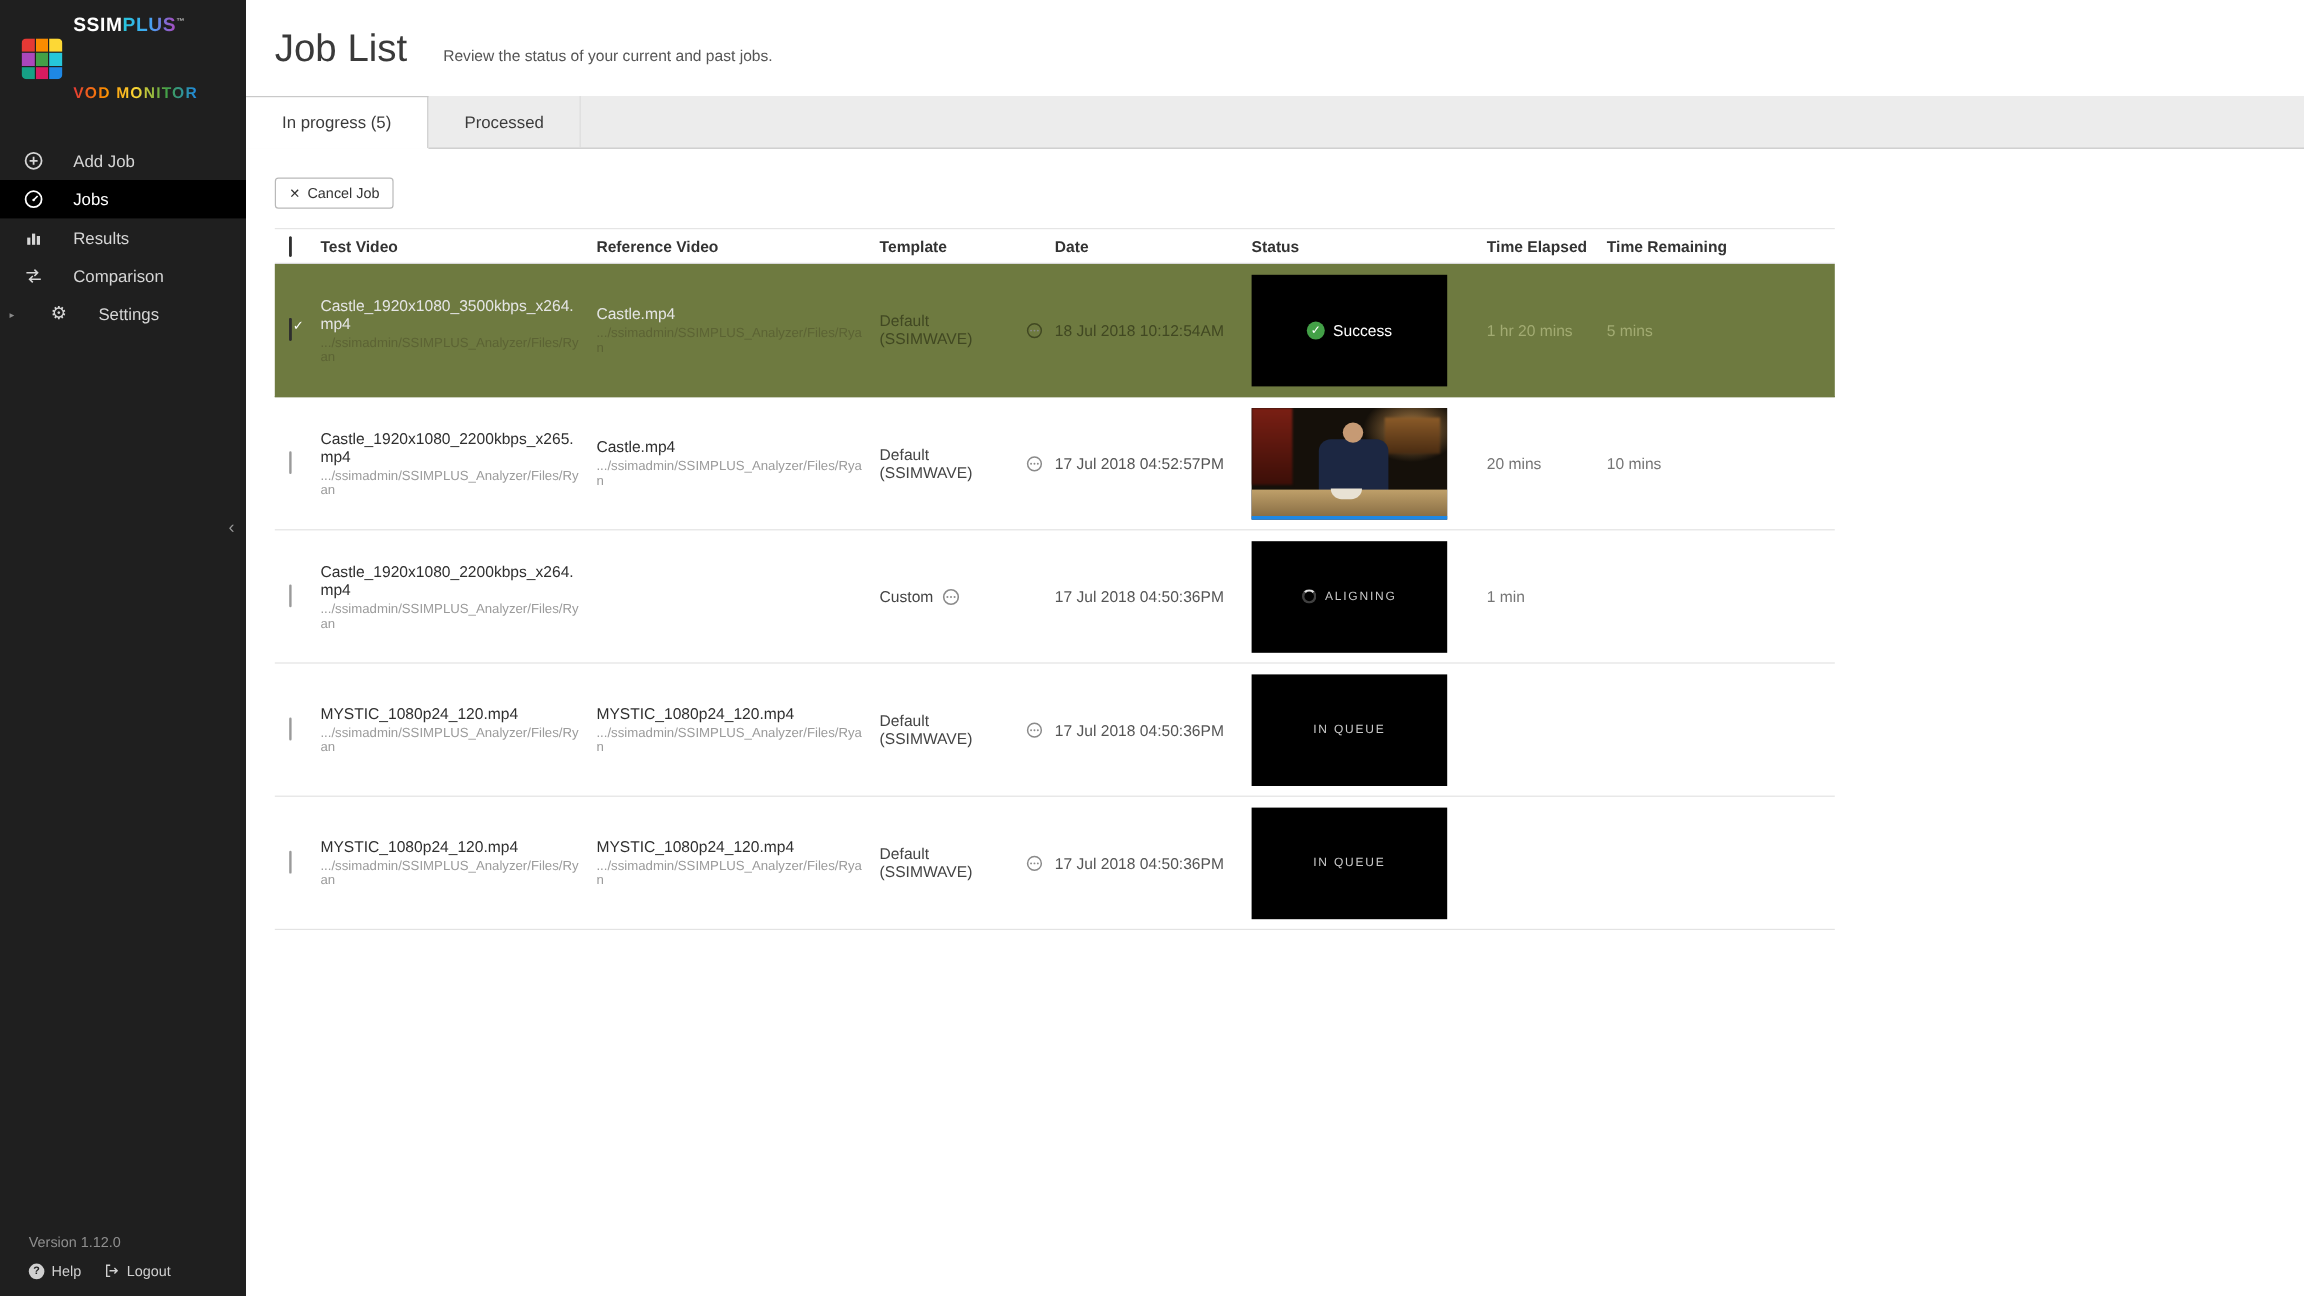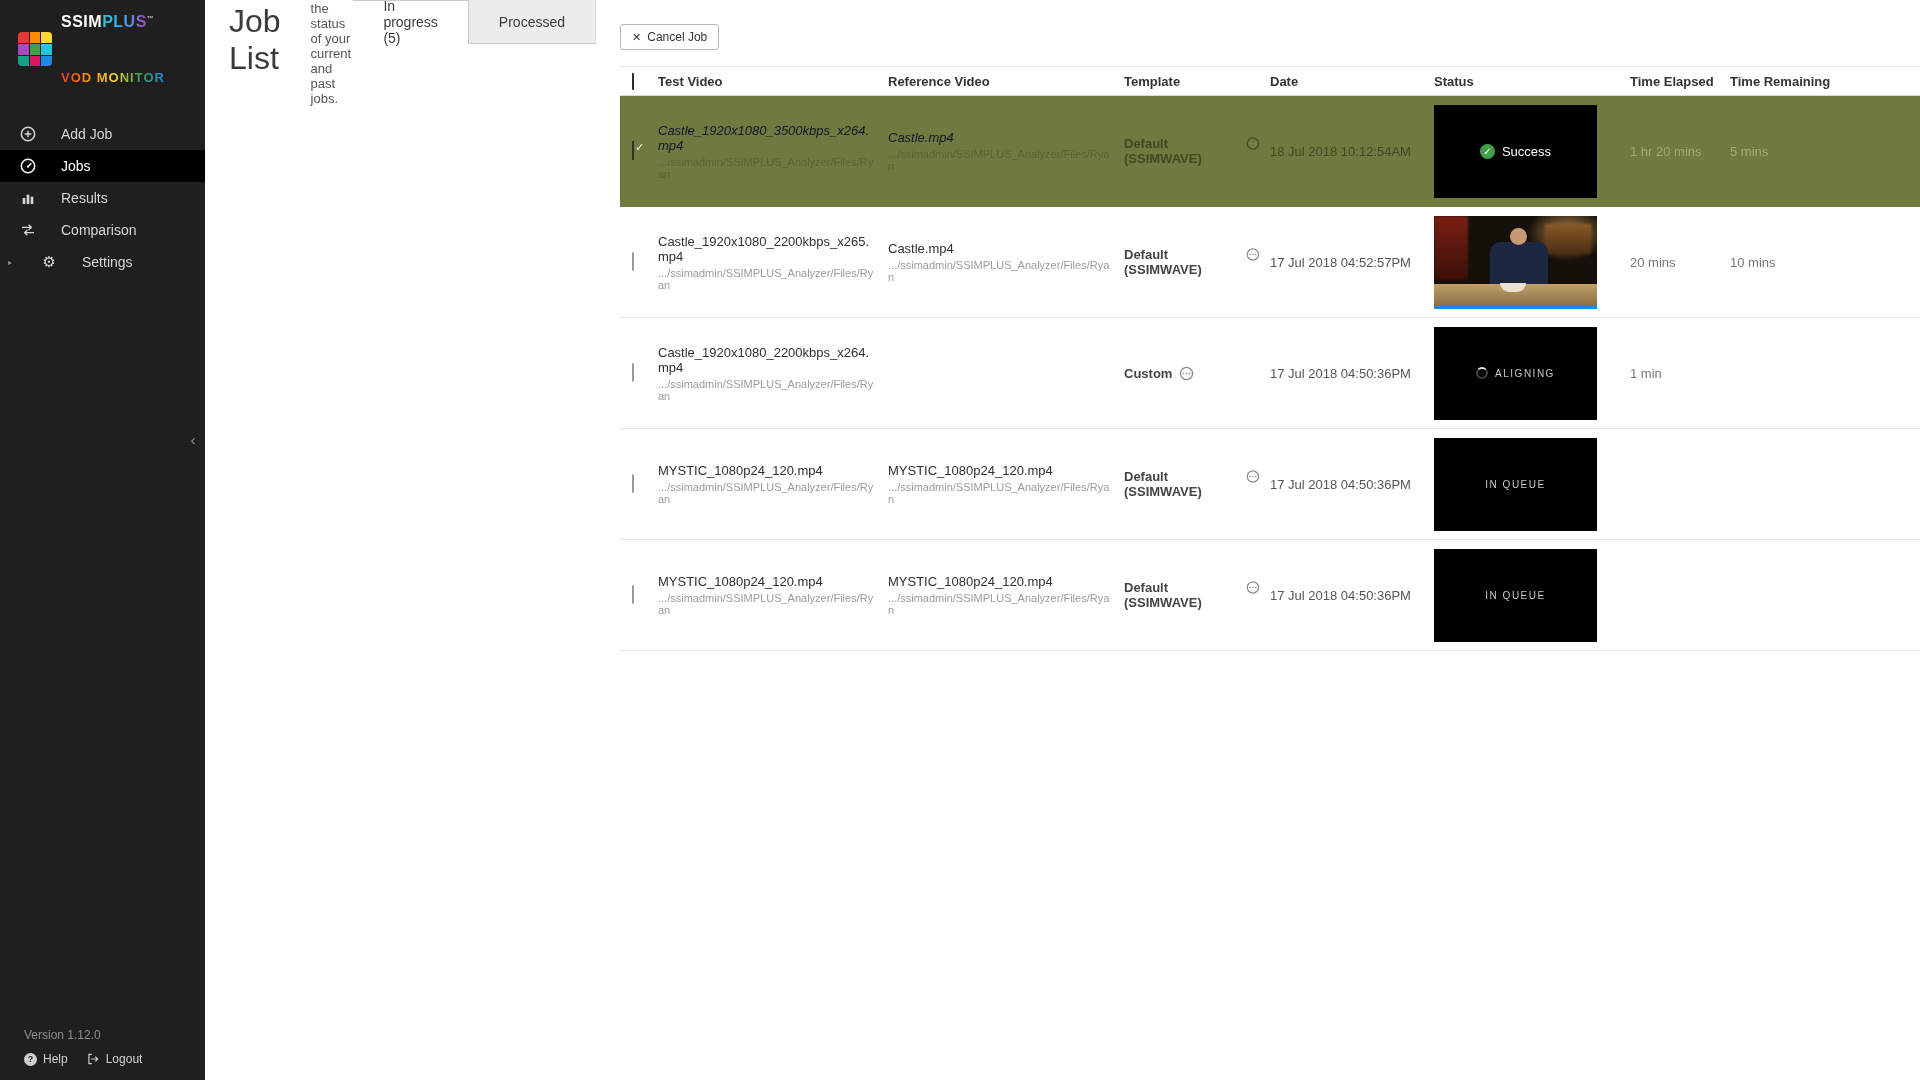--- a/index.html
+++ b/index.html
@@ -24,21 +24,21 @@
   .nav-caret { font-size:8px; color:#8a8a8a; margin-left:-12px; width:8px; }
   .collapse-chevron { position:absolute; right:4px; top:432px; width:16px; height:16px; color:#9a9a9a; font-size:15px; line-height:16px; text-align:center; cursor:pointer; }
   .sidebar-bottom { margin-top:auto; padding:0 0 14px 24px; }
   .version { font-size:12px; color:#8f8f8f; margin-bottom:10px; }
   .bottom-links { display:flex; align-items:center; gap:18px; font-size:12px; color:#d0d0d0; }
   .bottom-link { display:flex; align-items:center; gap:6px; cursor:pointer; }
   .help-circle { width:13px; height:13px; border-radius:50%; background:#cfcfcf; color:#1f1f1f; font-size:9px; font-weight:bold; display:flex; align-items:center; justify-content:center; }
   .logout-svg { width:14px; height:14px; }
 
   
-  .main { flex:1; height:100%; display:flex; flex-direction:row; background:#fff; }
+  .main { flex:1; height:100%; display:flex; flex-direction:column; background:#fff; }
   .main-header { height:80px; display:flex; align-items:center; padding-left:24px; gap:30px; }
   .page-title { font-size:32px; font-weight:400; color:#3a3a3a; }
   .page-subtitle { font-size:13px; color:#555; position:relative; top:6px; }
 
   .tabs { height:44px; background:#ececec; border-bottom:1px solid #c9c9c9; display:flex; align-items:stretch; }
   .tab { display:flex; align-items:center; padding:0 30px; font-size:14px; color:#3b3b3b; cursor:pointer; border-right:1px solid #dcdcdc; }
   .tab.active { background:#ffffff; border:1px solid #c9c9c9; border-bottom:1px solid #fff; margin-bottom:-1px; border-left:none; }
 
   .content { padding:24px 0 0 24px; }
   .toolbar { margin-bottom:16px; }
@@ -46,21 +46,21 @@
   .btn-cancel .x { font-size:11px; }
 
   
   .job-table { width:1300px; }
   .trow { display:grid; grid-template-columns:38px 230px 236px 146px 164px 196px 100px auto; align-items:center; }
   .thead { border-top:1px solid #e5e5e5; border-bottom:1px solid #d9d9d9; height:30px; font-size:13px; font-weight:bold; color:#333; }
   .row { min-height:111px; border-bottom:1px solid #e3e3e3; }
   .row .cellpad { padding-right:10px; }
   .name { font-size:13px; color:#2f2f2f; word-break:break-all; }
   .path { font-size:11px; color:#9b9b9b; margin-top:3px; word-break:break-all; }
-  .template-cell { display:flex; align-items:flex-start; gap:7px; font-size:13px; color:#444;font-weight:bold; }
+  .template-cell { display:flex; align-items:center; gap:7px; font-size:13px; color:#444; }
   .date-cell { font-size:13px; color:#555; }
   .time-cell { font-size:13px; color:#757575; }
 
   .cb { width:14px; height:14px; border:1px solid #9a9a9a; border-radius:2px; background:#fff; margin-left:12px; position:relative; cursor:pointer; }
   .cb.checked, .cb.indet { background:#2e2e2e; border-color:#2e2e2e; }
   .cb.checked::after { content:"✓"; position:absolute; left:2px; top:-1px; color:#fff; font-size:11px; }
   .cb.indet::after { content:""; position:absolute; left:3px; top:6px; width:8px; height:2px; background:#fff; }
 
   .status-box { width:163px; height:93px; background:#000; color:#ccc; display:flex; align-items:center; justify-content:center; gap:7px; position:relative; overflow:hidden; }
   .status-label-sm { font-size:10px; letter-spacing:1.5px; color:#c9c9c9; }
@@ -73,21 +73,21 @@
   .thumb .bgwarm { position:absolute; right:-10px; top:-10px; width:80px; height:55px; background:radial-gradient(closest-side,#b5854a,rgba(60,35,15,0)); }
   .thumb .curtain { position:absolute; left:0; top:0; width:34px; height:64px; background:linear-gradient(180deg,#7a1f14,#3c0f08); filter:blur(1px); }
   .thumb .shelf { position:absolute; right:6px; top:8px; width:46px; height:30px; background:linear-gradient(180deg,#8a5a28,#4a2c12); filter:blur(1px); }
   .thumb .table { position:absolute; left:0; bottom:0; width:100%; height:22px; background:linear-gradient(180deg,#bfa06a,#8a6f45); }
   .thumb .figure { position:absolute; left:56px; top:26px; width:58px; height:52px; background:#1c2742; border-radius:10px 10px 0 0; }
   .thumb .head { position:absolute; left:76px; top:12px; width:17px; height:17px; border-radius:50%; background:#c69a74; }
   .thumb .bowl { position:absolute; left:66px; bottom:14px; width:26px; height:9px; border-radius:0 0 12px 12px; background:#e8e2d4; }
 
   
   .row.selected { background:#6e7a40; border-bottom:1px solid #6e7a40; }
-  .row.selected .name { color:#0f172a;font-style:italic; }
+  .row.selected .name { color:#e5e5e5; }
   .row.selected .path { color:#5c6334; }
   .row.selected .template-cell { color:#414822; }
   .row.selected .template-cell svg { stroke:#414822; }
   .row.selected .date-cell { color:#414822; }
   .row.selected .time-cell { color:#a2ab72; }
 
   .info-icon { width:15px; height:15px; }
 </style>
 </head>
 <body>

